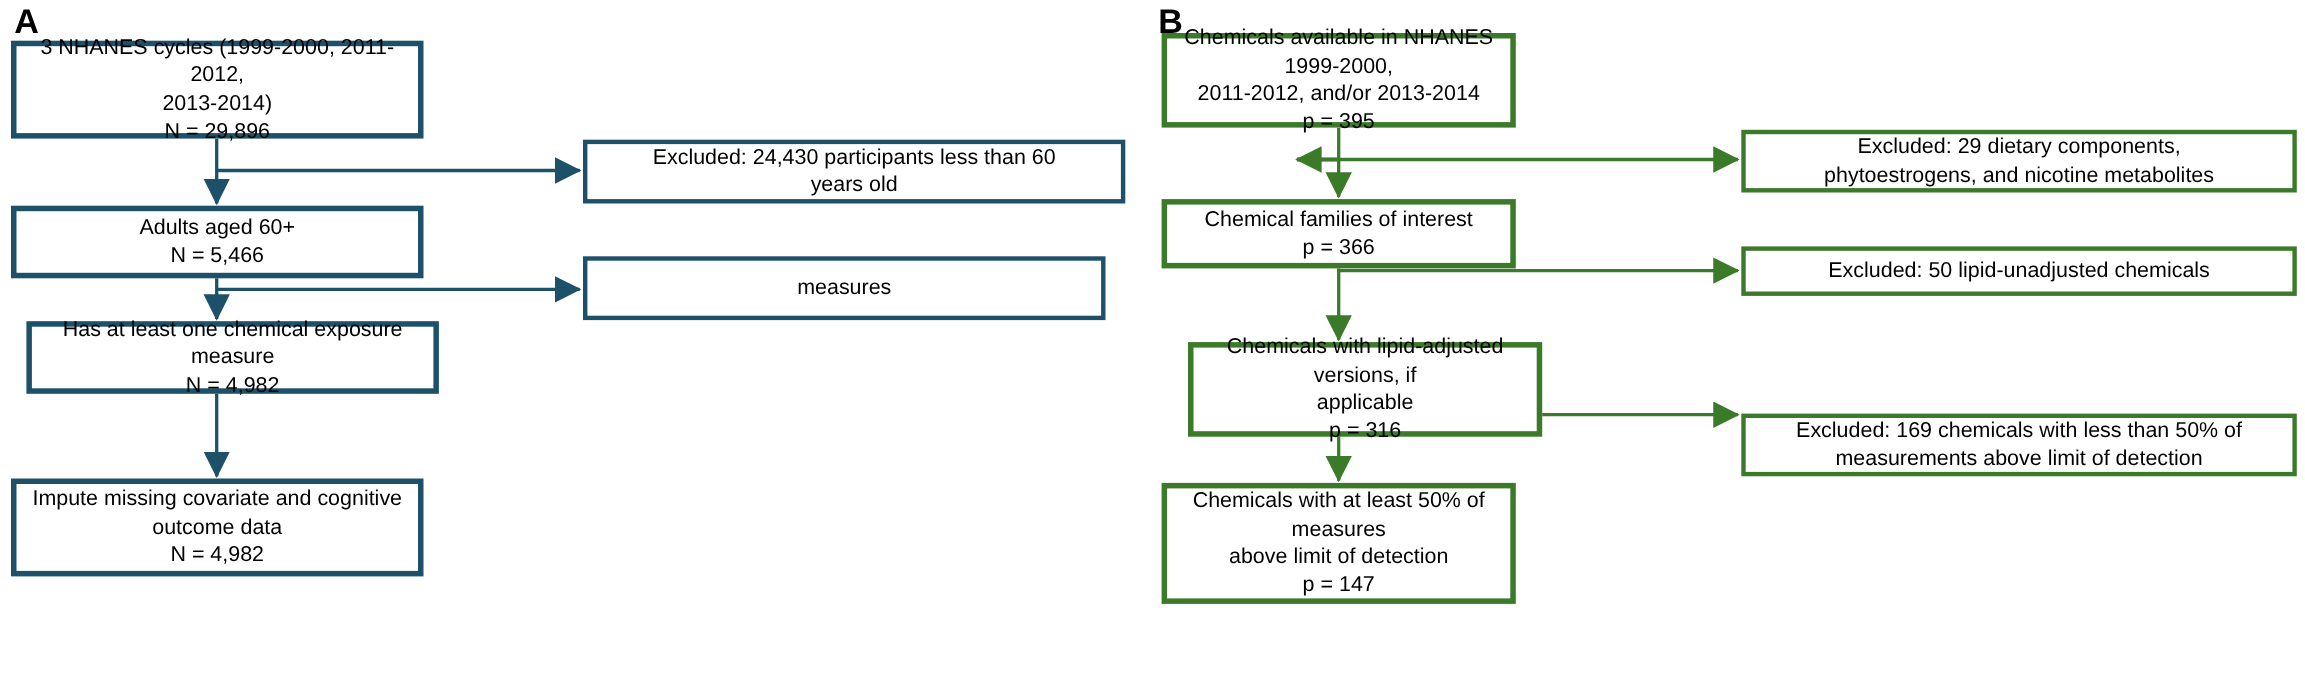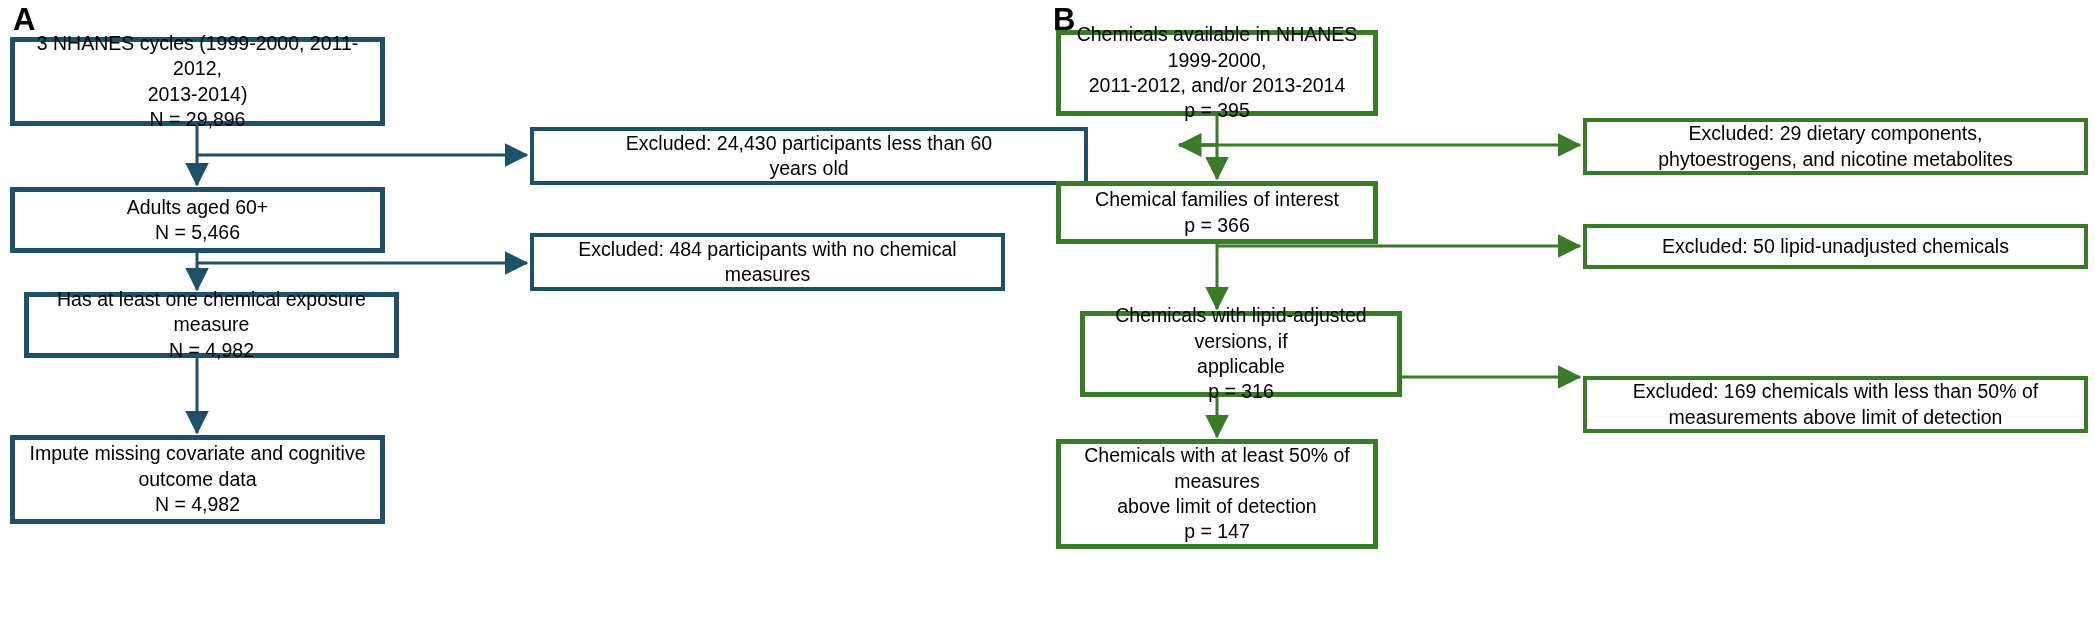--- a/index.html
+++ b/index.html
@@ -125,37 +125,36 @@
   <div class="panel-label" style="left:13px; top:4px;">A</div>
 
   <div class="node teal" style="left:10px; top:37px; width:375px; height:89px;">
     <span>
       <span>3 NHANES cycles (1999-2000, 2011-2012,</span>
       <span>2013-2014)</span>
       <span>N = 29,896</span>
     </span>
   </div>
 
-  <div class="node teal thin" style="left:530px; top:127px; width:558px; height:58px;">
+  <div class="node teal thin" style="left:530px; top:127px; width:493px; height:58px;">
     <span>
       <span>Excluded: 24,430 participants less than 60</span>
       <span>years old</span>
     </span>
   </div>
 
   <div class="node teal" style="left:10px; top:187px; width:375px; height:66px;">
     <span>
       <span>Adults aged 60+</span>
       <span>N = 5,466</span>
     </span>
   </div>
 
   <div class="node teal thin" style="left:530px; top:233px; width:475px; height:58px;">
     <span>
-      <span>Excluded: 484 participants with no chemical</span>
       <span>measures</span>
     </span>
   </div>
 
   <div class="node teal" style="left:24px; top:292px; width:375px; height:66px;">
     <span>
       <span>Has at least one chemical exposure measure</span>
       <span>N = 4,982</span>
     </span>
   </div>

